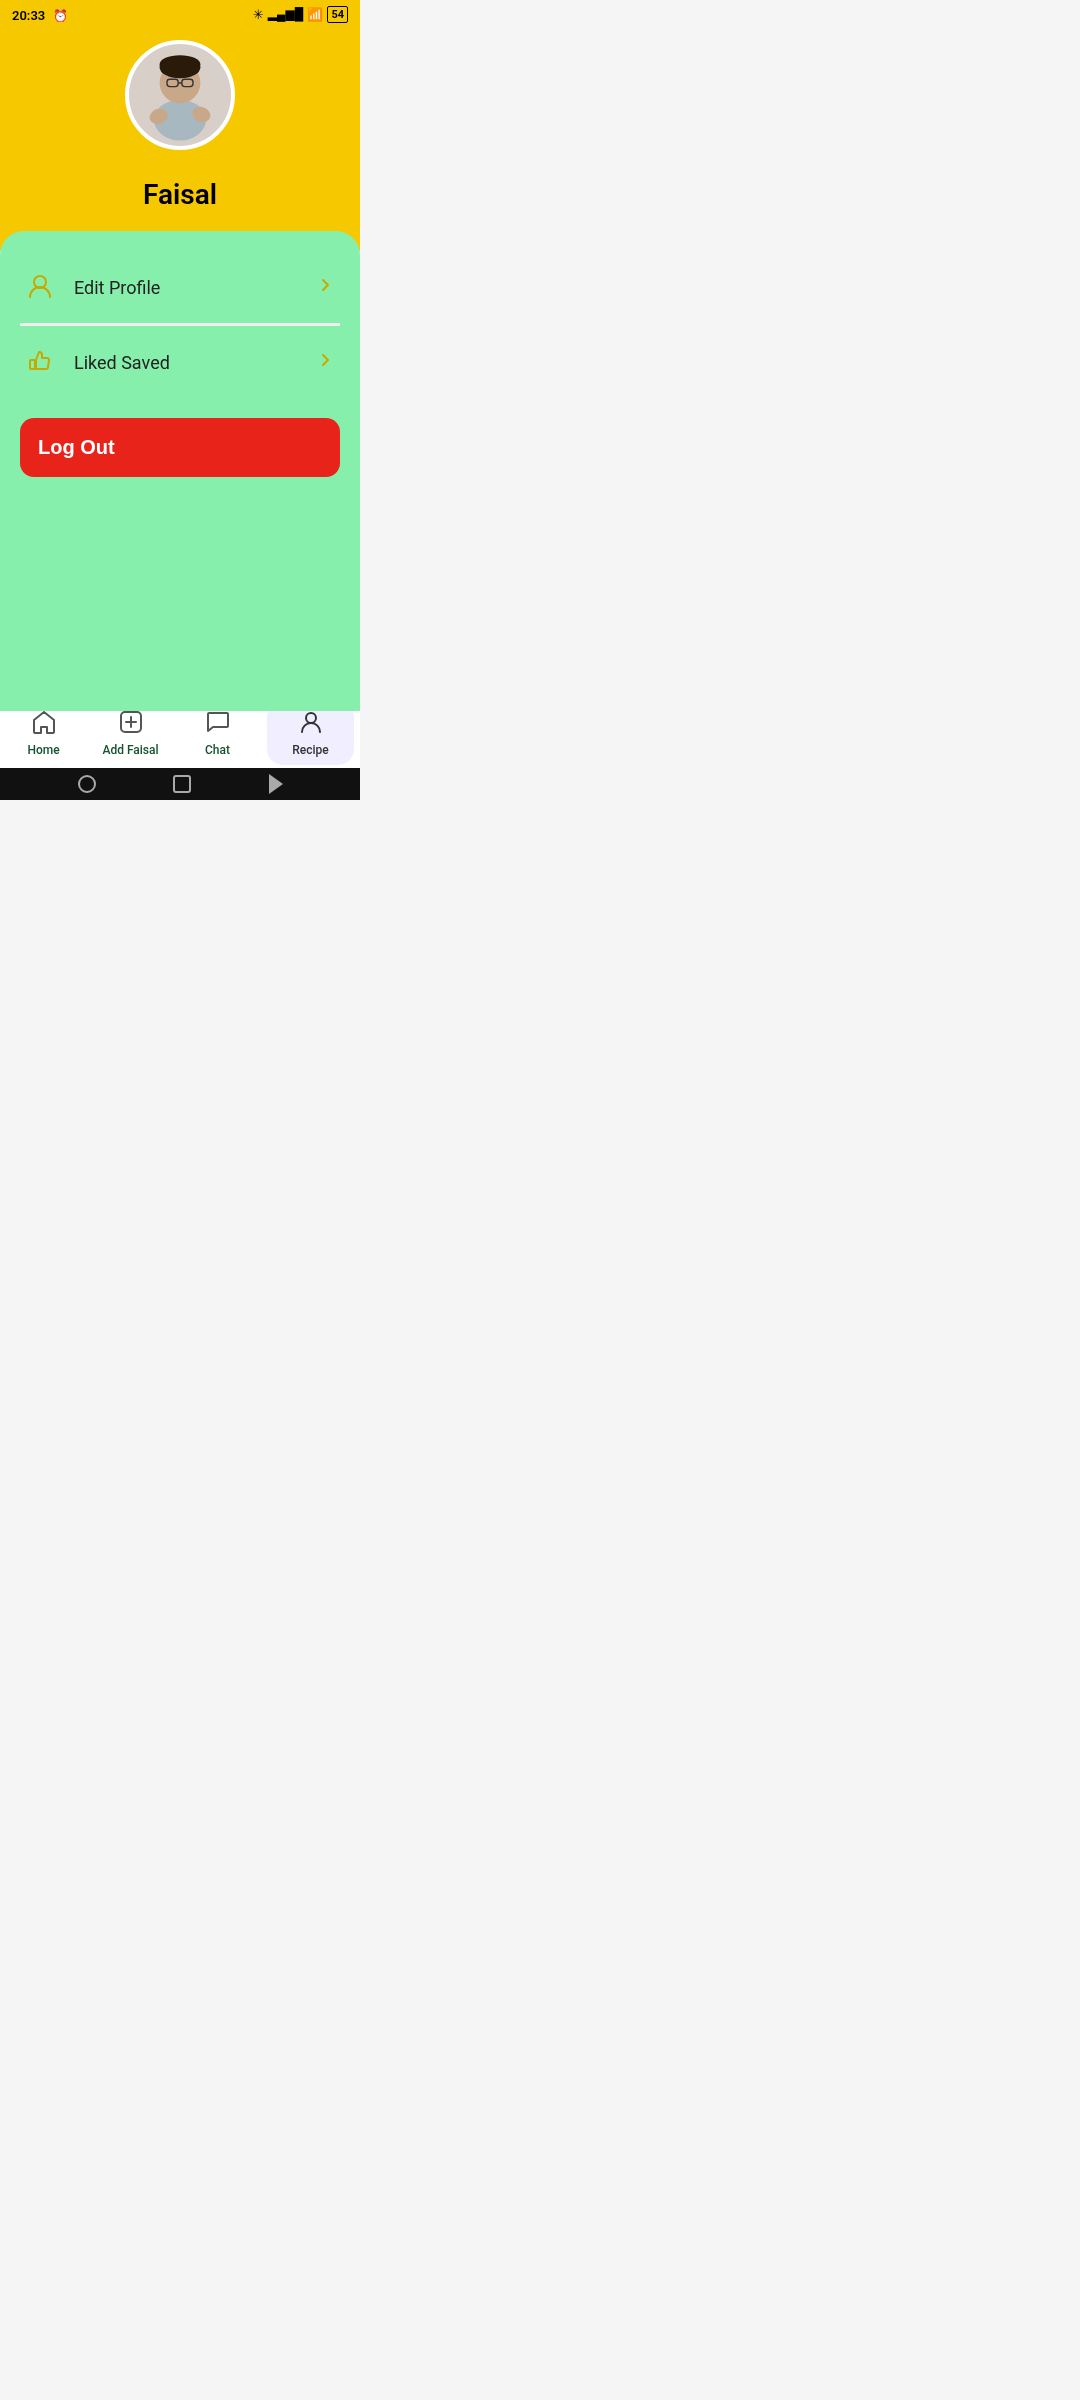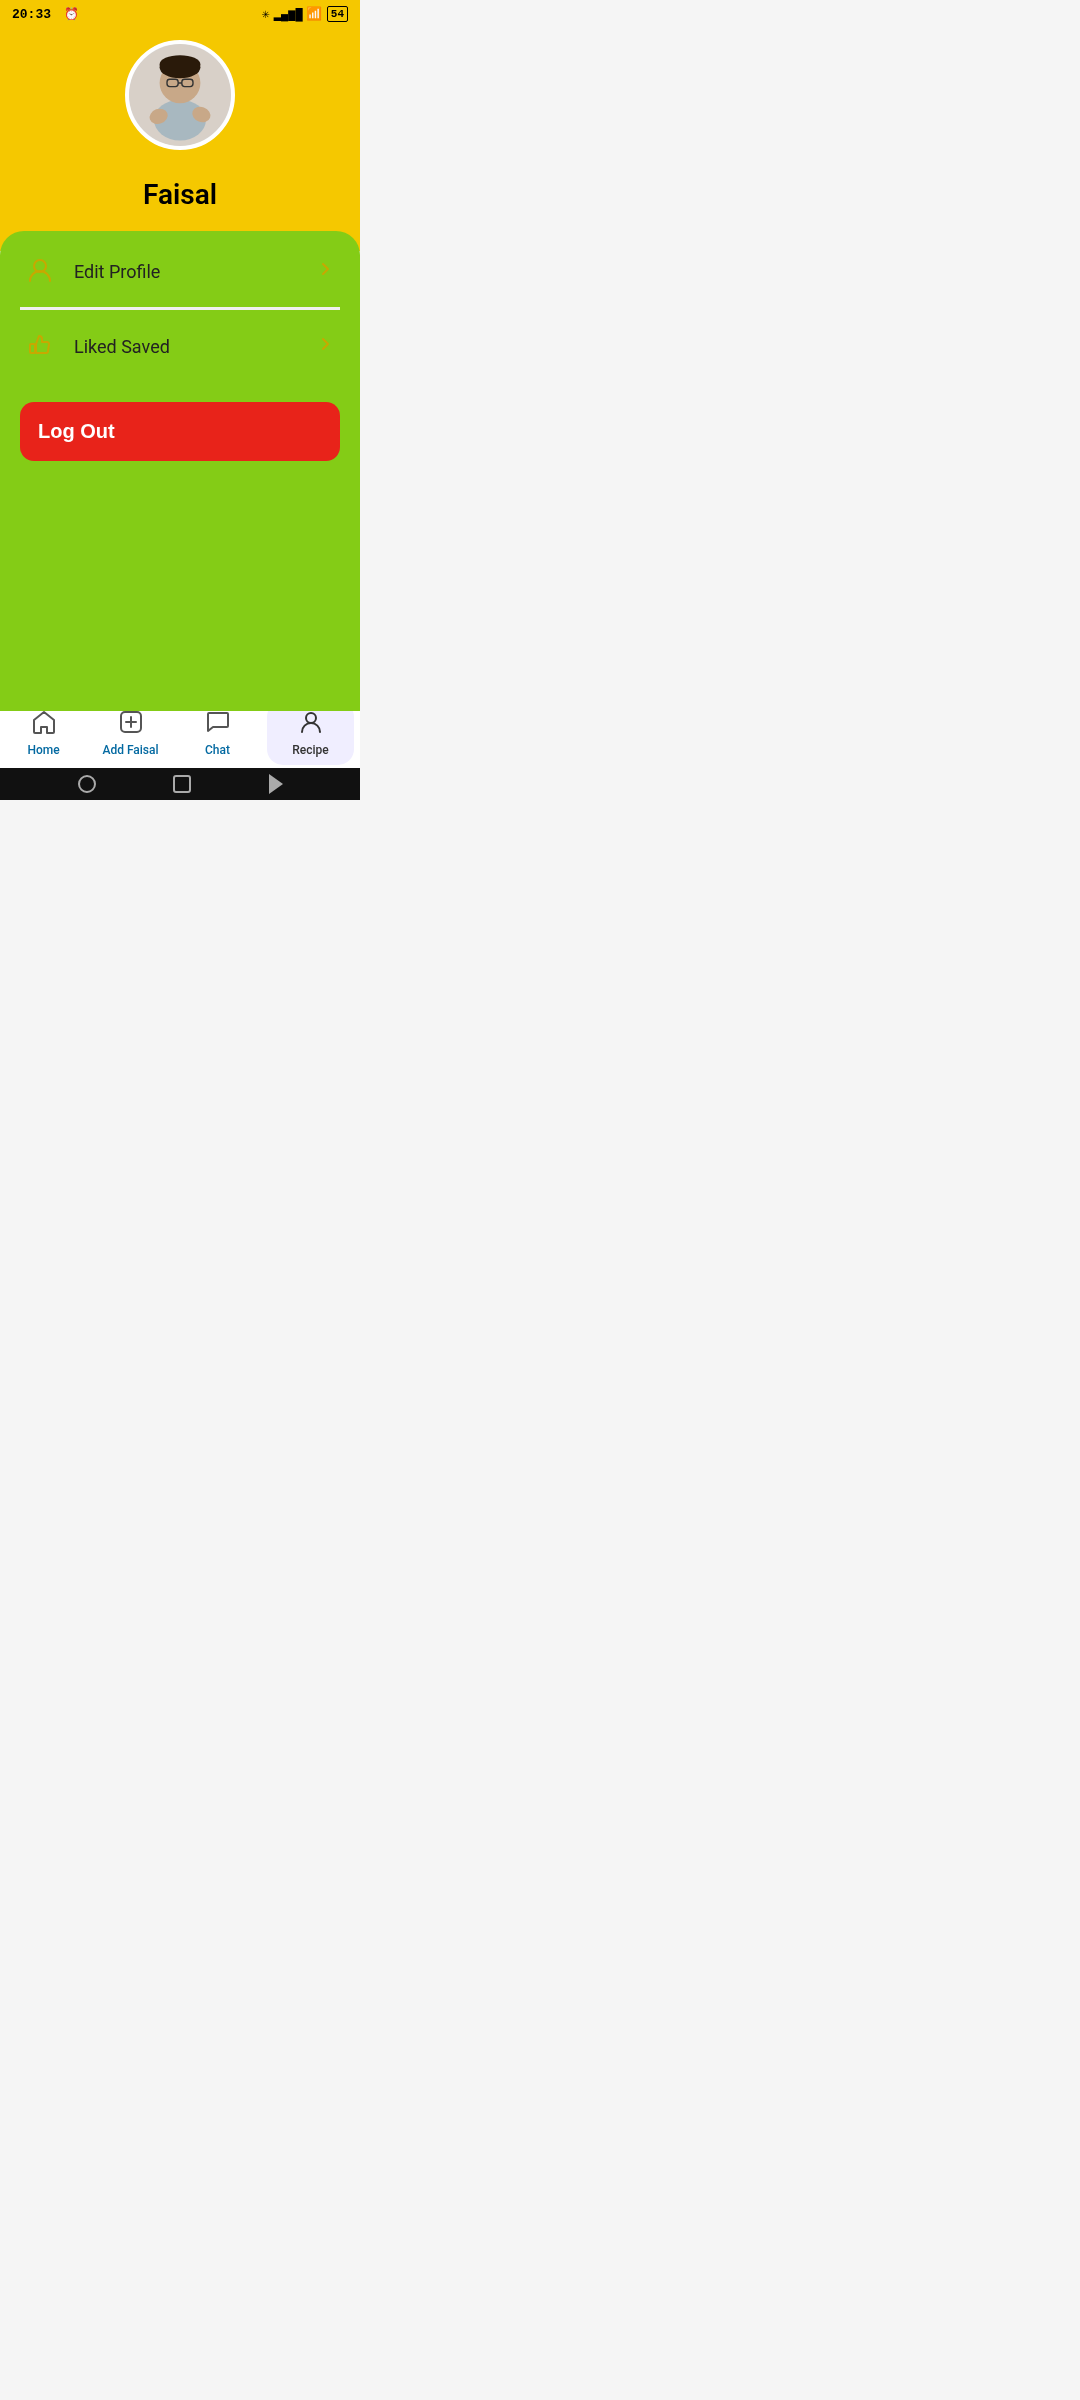--- a/index.html
+++ b/index.html
@@ -23,21 +23,20 @@
       top: 0;
       left: 0;
       right: 0;
       height: 28px;
       background: #F5C800;
       display: flex;
       align-items: center;
       justify-content: space-between;
       padding: 0 12px;
       z-index: 10;
-      font-family: Liberation Mono, monospace;
     }
 
     .status-time {
       font-size: 13px;
       font-weight: 600;
       color: #000;
     }
 
     .status-icons {
       display: flex;
@@ -81,26 +80,26 @@
       border: 4px solid #fff;
     }
 
     .username {
       font-size: 28px;
       font-weight: 600;
       color: #000;
     }
 
     .content-card {
-      background: #84cc16;
+      background: #86efac;
       border-radius: 24px 24px 0 0;
       margin-top: -20px;
       position: relative;
       z-index: 2;
-      padding: 4px 0 0 0;
+      padding: 20px 0 0 0;
       min-height: 480px;
     }
 
     .menu-item {
       display: flex;
       align-items: center;
       justify-content: space-between;
       padding: 20px 24px;
       cursor: pointer;
     }
@@ -180,21 +179,21 @@
     }
 
     .nav-item.active {
       background: #f0eeff;
       border-radius: 16px;
       margin: 6px;
     }
 
     .nav-label {
       font-size: 12px;
-      color: #0369a1;
+      color: #14532d;
       font-weight: 500;
     }
 
     .nav-item.active .nav-label {
       color: #333;
     }
 
     .nav-icon svg {
       width: 26px;
       height: 26px;

